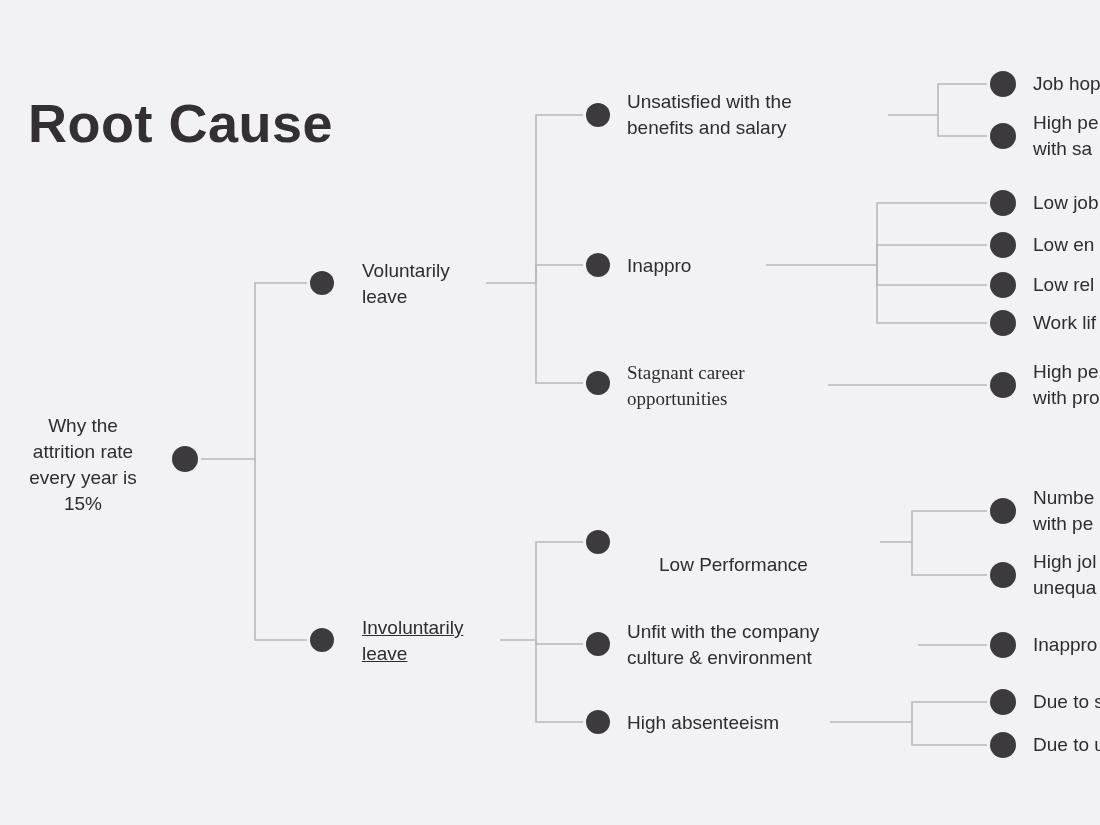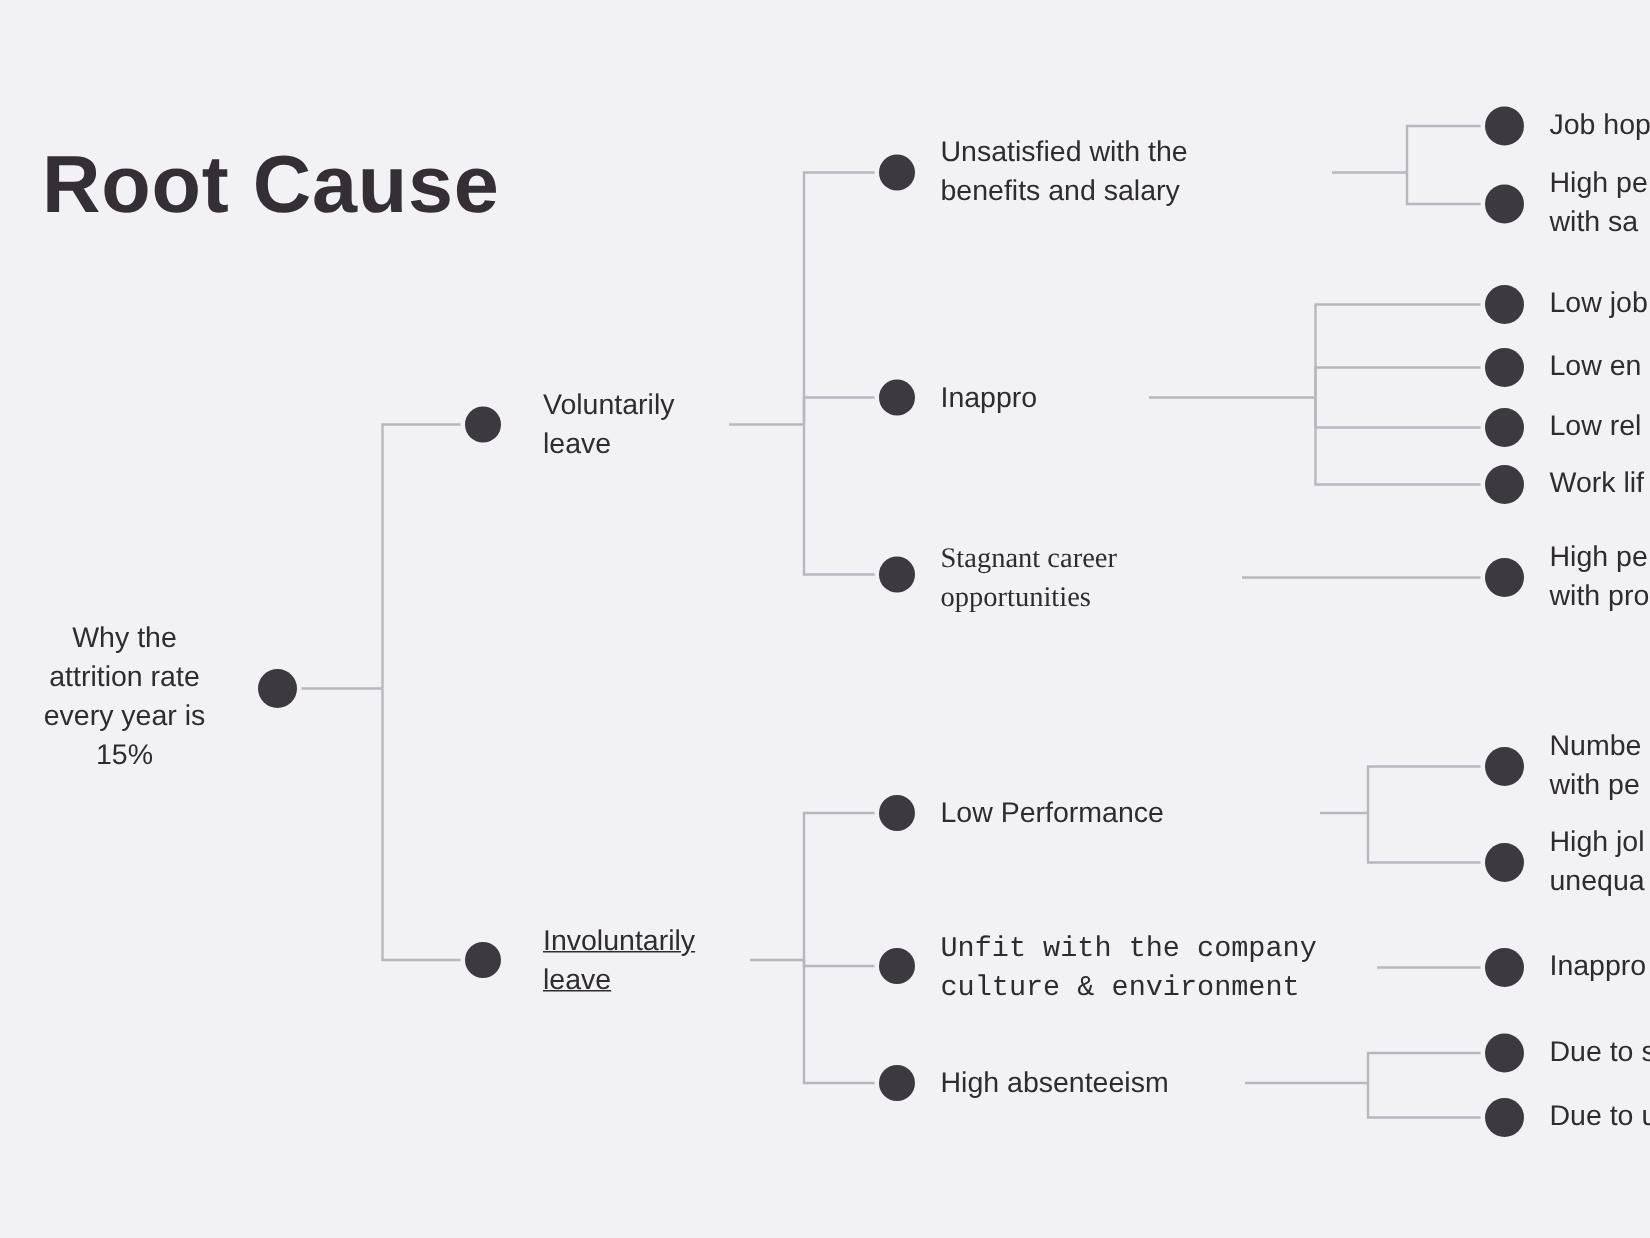--- a/index.html
+++ b/index.html
@@ -155,25 +155,25 @@
     <div class="node-dot" style="left:586px; top:253px;"></div>
     <div class="node-label" style="top:253px;">Inappro</div>
   </div>
   <div class="node lvl3">
     <div class="node-dot" style="left:586px; top:371px;"></div>
     <div class="node-label" style="top:360px;font-family:Liberation Serif, serif;">Stagnant career
 opportunities</div>
   </div>
   <div class="node lvl3">
     <div class="node-dot" style="left:586px; top:530px;"></div>
-    <div class="node-label" style="top:530px;">Low Performance</div>
+    <div class="node-label" style="top:552px;margin-left:32px;">Low Performance</div>
   </div>
   <div class="node lvl3">
     <div class="node-dot" style="left:586px; top:632px;"></div>
-    <div class="node-label" style="top:619px;font-family:Liberation Mono, monospace;">Unfit with the company
+    <div class="node-label" style="top:619px;">Unfit with the company
 culture &amp; environment</div>
   </div>
   <div class="node lvl3">
     <div class="node-dot" style="left:586px; top:710px;"></div>
     <div class="node-label" style="top:710px;">High absenteeism</div>
   </div>
 
   <div class="node lvl4">
     <div class="node-dot" style="left:990px; top:71px;"></div>
     <div class="node-label" style="top:71px;">Job hop</div>

